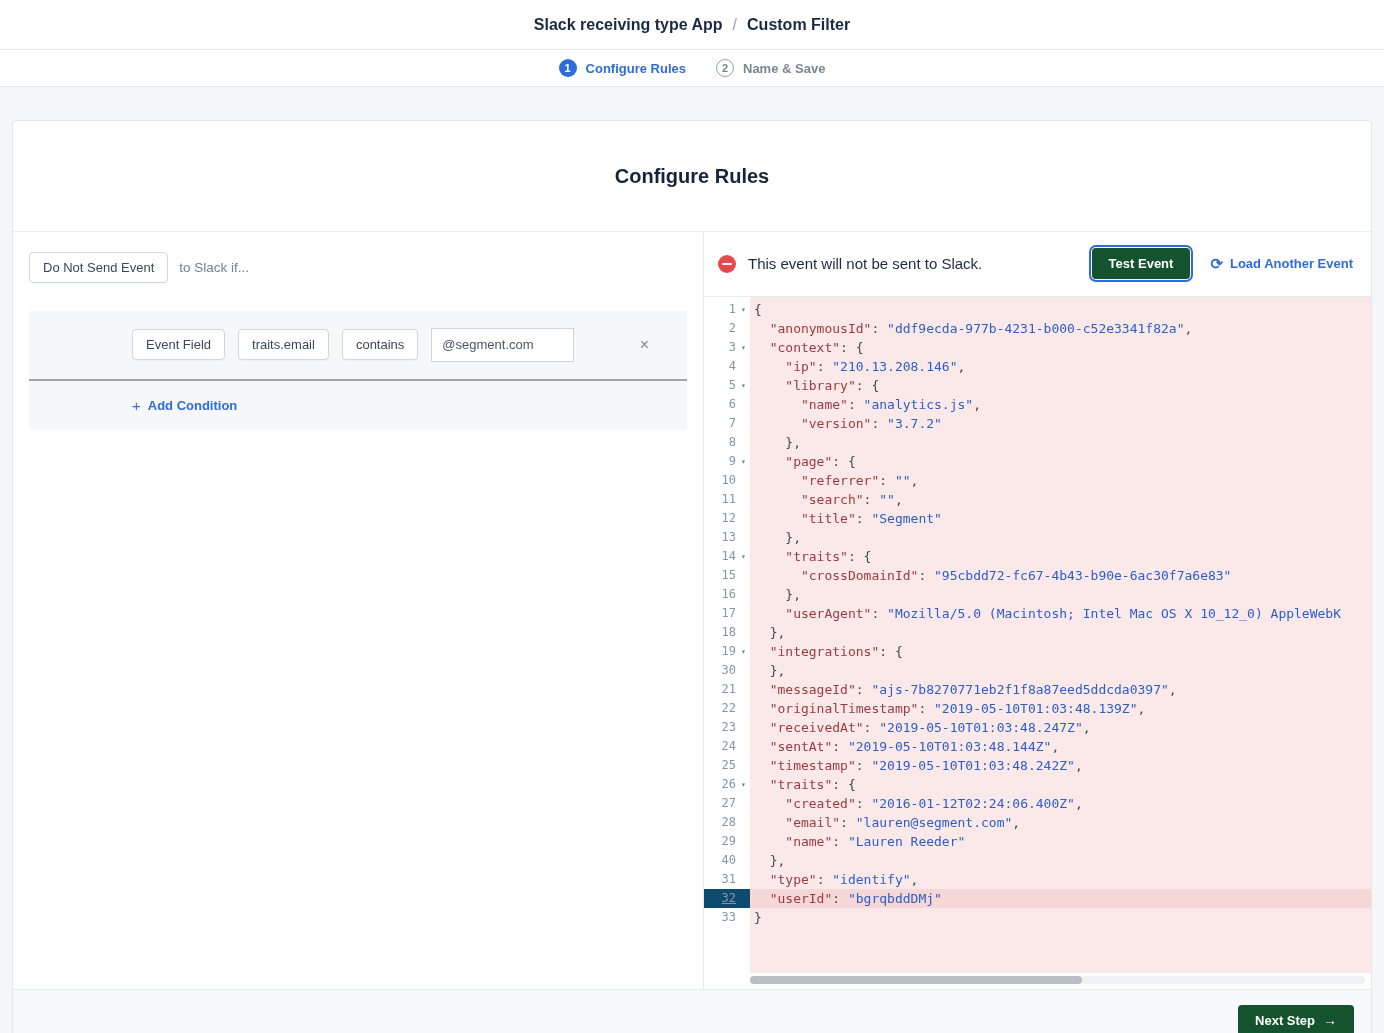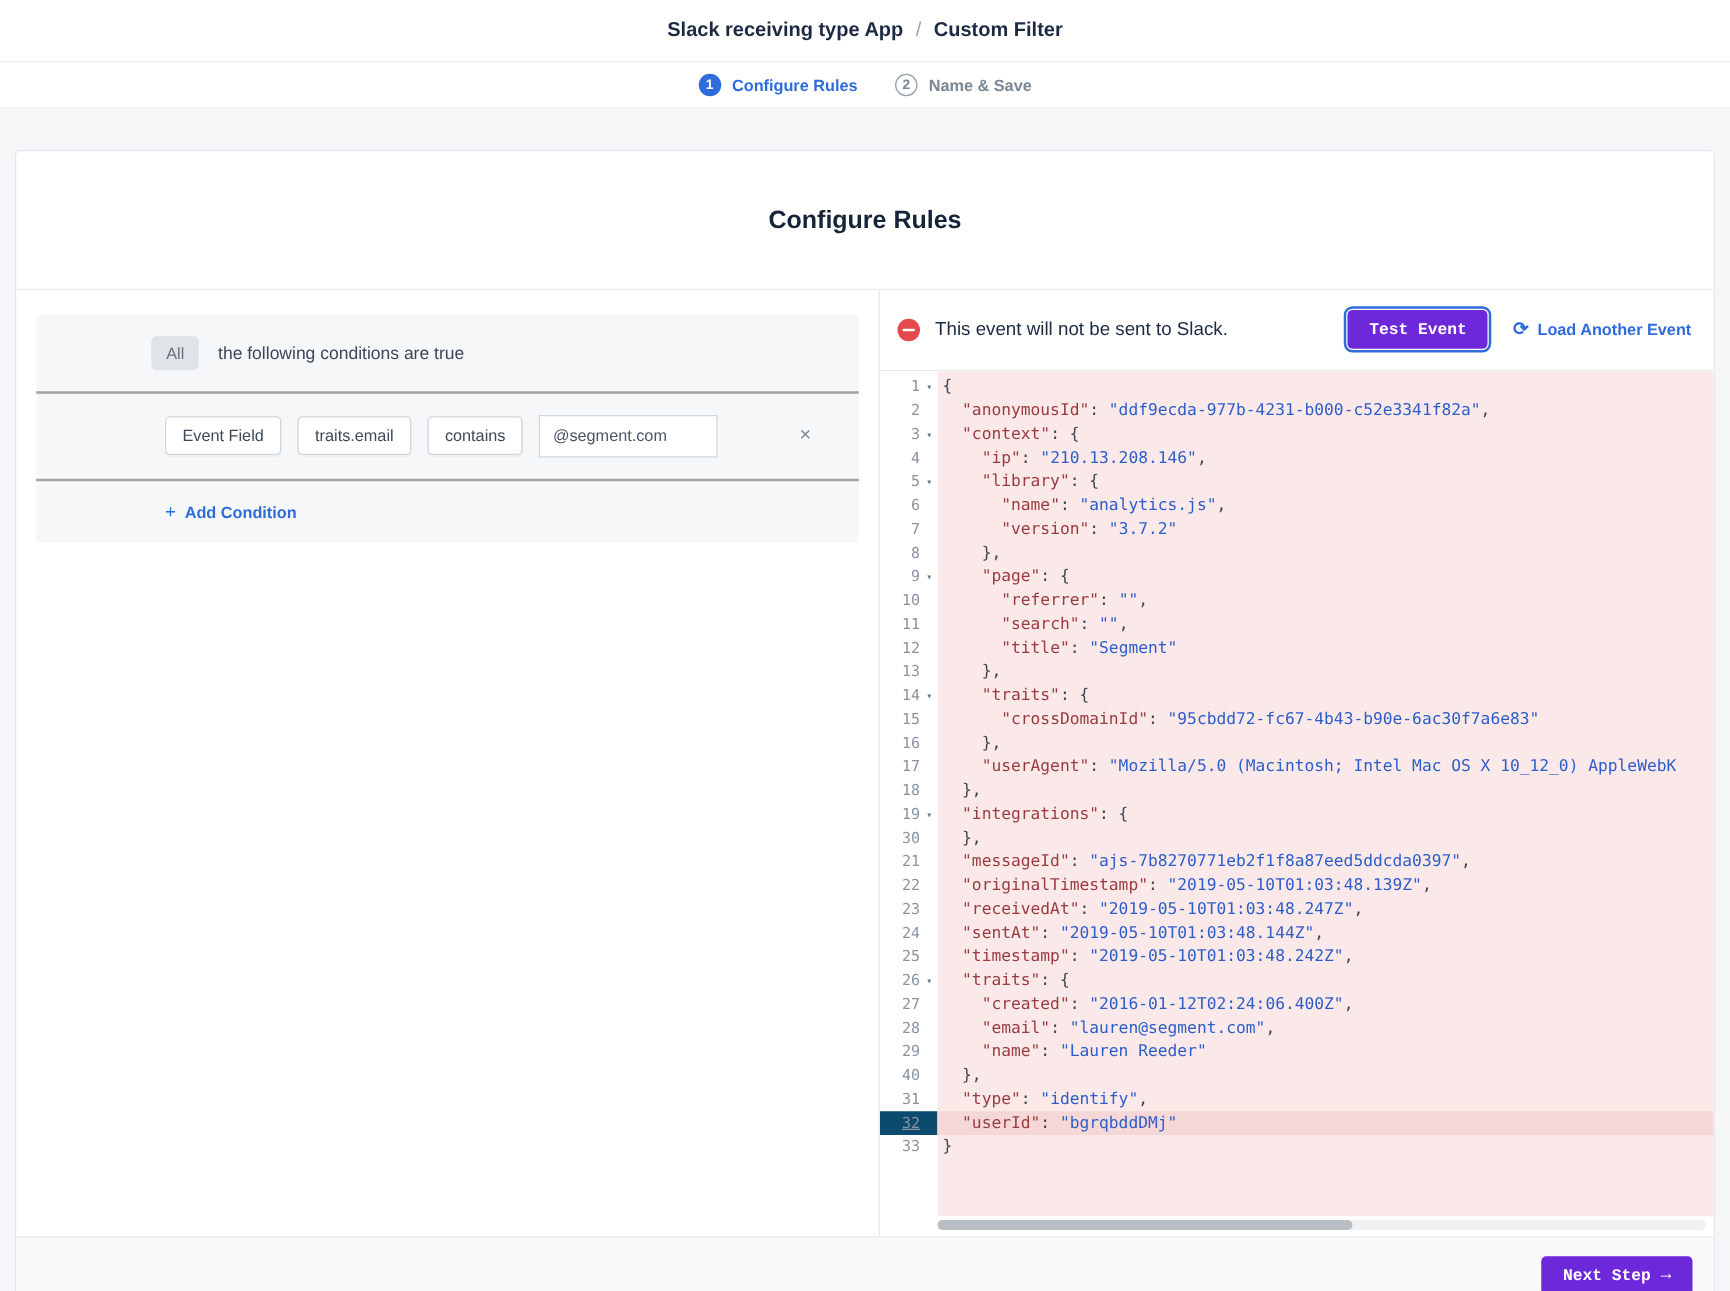--- a/index.html
+++ b/index.html
@@ -84,22 +84,22 @@
   .panel-right { flex:1; display:flex; flex-direction:column; min-width:0; }
   .preview-header { display:flex; align-items:center; gap:12px; padding:0 18px 0 14px; height:64px; }
   .minus-circle { width:18px; height:18px; border-radius:50%; background:#e5494d; position:relative; flex:none; }
   .minus-circle::after {
     content:""; position:absolute; left:4px; right:4px; top:8px; height:2px;
     background:#fff; border-radius:1px;
   }
   .status-text { font-size:15px; font-weight:400; color:#1b2a42; }
   .header-actions { margin-left:auto; display:flex; align-items:center; gap:20px; }
   .btn-primary {
-    background:#6d28d9; color:#fff; border:none; border-radius:4px;
-    padding:8px 17px; font-size:13px; font-weight:600; cursor:pointer; font-family:Liberation Mono, monospace;
+    background:#14532d; color:#fff; border:none; border-radius:4px;
+    padding:8px 17px; font-size:13px; font-weight:600; cursor:pointer; font-family:Liberation Sans, sans-serif;
     display:flex; align-items:center; gap:8px;
   }
   .btn-primary.focused { outline:2px solid #2f6cdb; outline-offset:1px; }
   .link-btn {
     background:none; border:none; color:#2f6cdb; font-size:13px; font-weight:600;
     display:flex; align-items:center; gap:7px; cursor:pointer; font-family:inherit; padding:0;
   }
   .refresh-glyph { font-size:15px; line-height:1; }
 
   
@@ -159,26 +159,26 @@
     <span class="step-label">Name &amp; Save</span>
   </div>
 </nav>
 
 <main class="card">
   <h1 class="card-title">Configure Rules</h1>
 
   <div class="panels">
 
     <section class="panel-left">
+      <div class="action-row">
+        <button class="btn">Do Not Send Event</button>
+        <span class="muted">to Slack if...</span>
+      </div>
 
       <div class="cond-group">
-        <div class="cond-row head">
-          <span class="badge">All</span>
-          <span>the following conditions are true</span>
-        </div>
 
         <div class="cond-row condition">
           <button class="btn">Event Field</button>
           <button class="btn">traits.email</button>
           <button class="btn">contains</button>
           <input class="cond-input" value="@segment.com" style="">
           <button class="remove"><span>×</span></button>
         </div>
 
         <div class="cond-row add">

